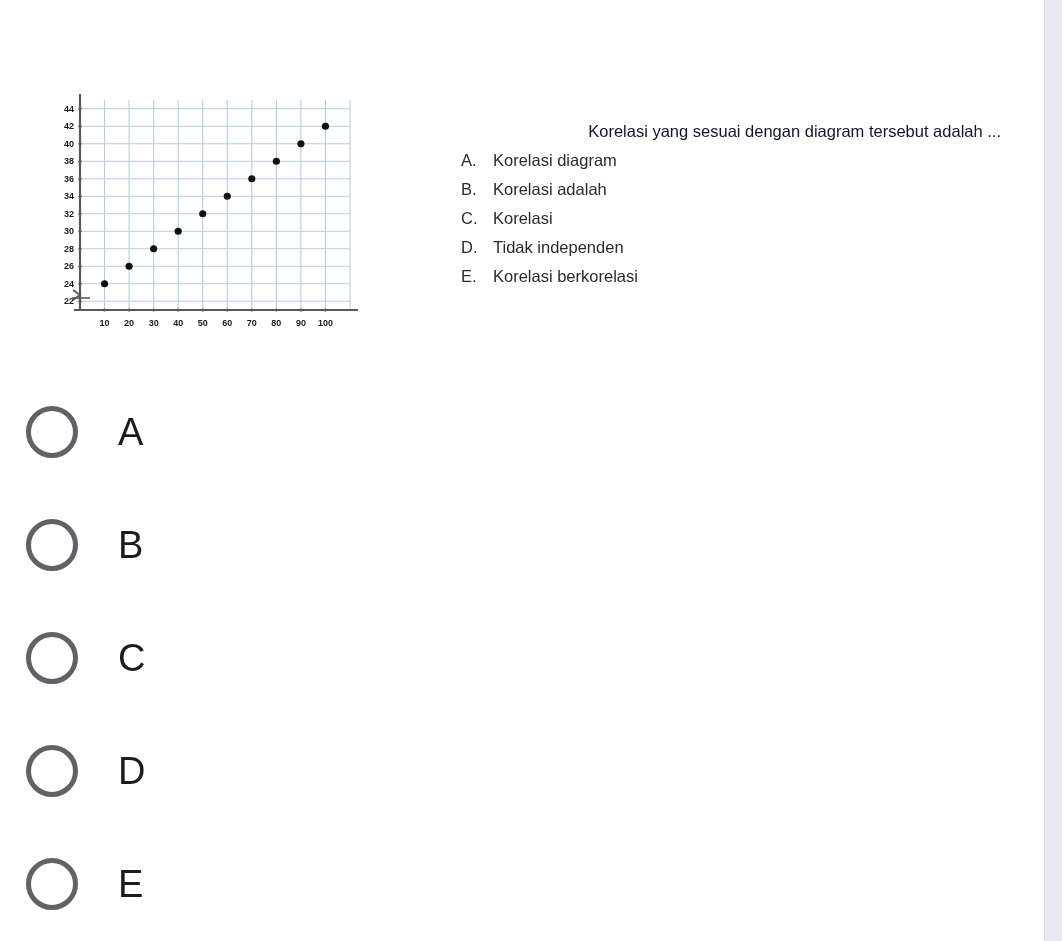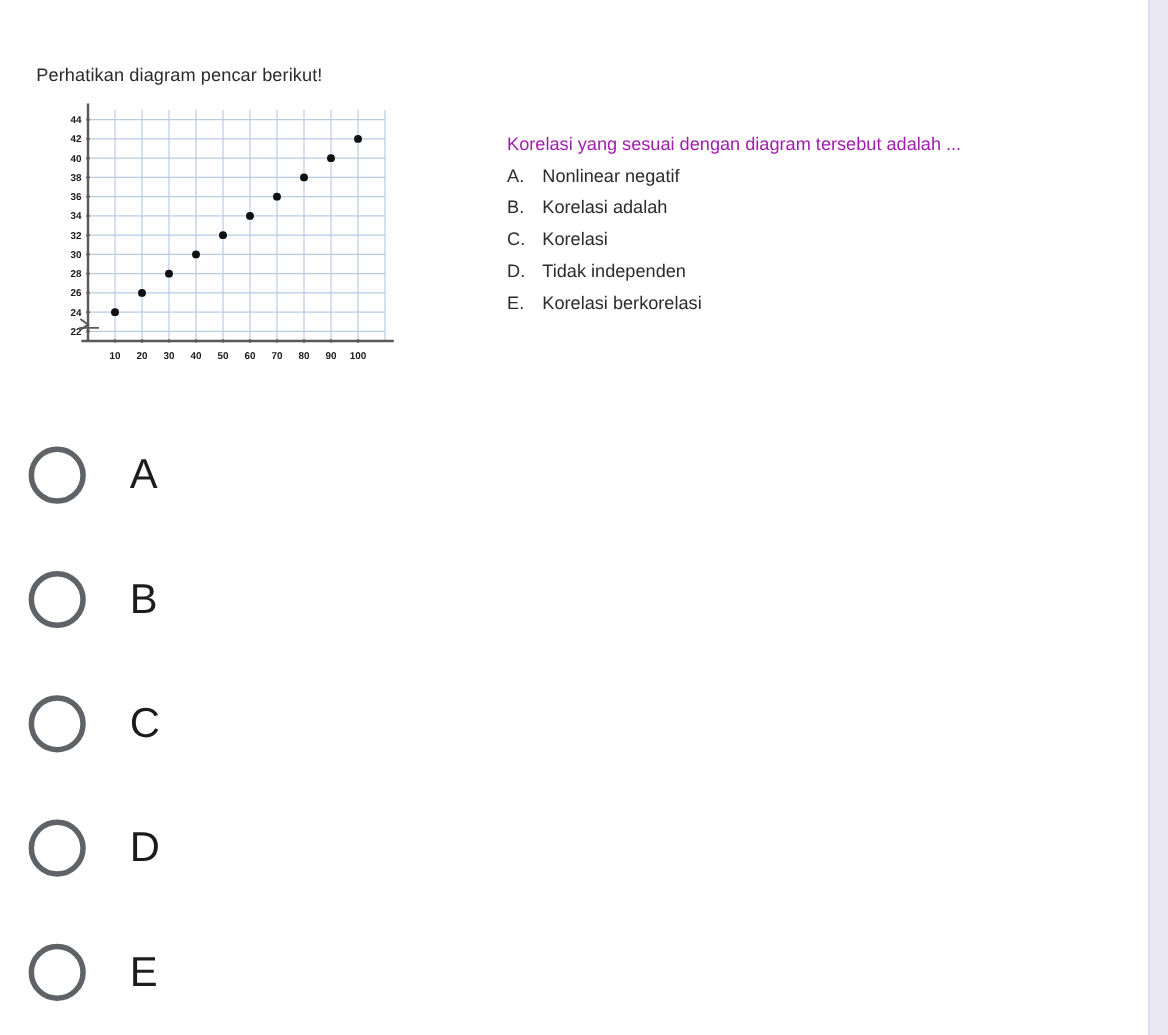--- a/index.html
+++ b/index.html
@@ -80,23 +80,24 @@
 
   
   #question-block {
     position: absolute;
     left: 461px;
     top: 117px;
     width: 540px;
   }
   #question-stem {
     font-size: 16.5px;
-    color: #a21caf;
+    color: #0f172a;
     line-height: 29px;
     white-space: nowrap;
+    text-align: right;
   }
   .opt-row {
     display: flex;
     align-items: baseline;
     line-height: 29px;
     font-size: 16.5px;
     color: #2b2b2b;
     white-space: nowrap;
   }
   .opt-letter {
@@ -139,21 +140,20 @@
     font-family: "Liberation Sans", sans-serif;
   }
 </style>
 </head>
 <body>
 
 <div id="content">
 
   <div id="stimulus">
 
-    <div id="stimulus-title">Perhatikan diagram pencar berikut!</div>
 
     <div id="chart-figure">
       <svg class="chart-svg" id="scatter-svg" width="330" height="260" viewBox="0 0 330 260">
           <line x1="42" y1="213.25" x2="312" y2="213.25" stroke="#b8cce4" stroke-width="1.1"></line>
           <line x1="42" y1="195.75" x2="312" y2="195.75" stroke="#b8cce4" stroke-width="1.1"></line>
           <line x1="42" y1="178.25" x2="312" y2="178.25" stroke="#b8cce4" stroke-width="1.1"></line>
           <line x1="42" y1="160.75" x2="312" y2="160.75" stroke="#b8cce4" stroke-width="1.1"></line>
           <line x1="42" y1="143.25" x2="312" y2="143.25" stroke="#b8cce4" stroke-width="1.1"></line>
           <line x1="42" y1="125.75" x2="312" y2="125.75" stroke="#b8cce4" stroke-width="1.1"></line>
           <line x1="42" y1="108.25000000000001" x2="312" y2="108.25000000000001" stroke="#b8cce4" stroke-width="1.1"></line>
@@ -232,21 +232,21 @@
           <circle cx="262.90909090909093" cy="55.75" r="3.6" fill="#111111"></circle>
           <circle cx="287.45454545454544" cy="38.25" r="3.6" fill="#111111"></circle>
         </svg>
     </div>
 
     <div id="question-block">
       <div id="question-stem">Korelasi yang sesuai dengan diagram tersebut adalah ...</div>
       <div id="question-options">
           <div class="opt-row">
             <span class="opt-letter">A.</span>
-            <span class="opt-text">Nonlinear negatif</span>
+            <span class="opt-text">Korelasi diagram</span>
           </div>
           <div class="opt-row">
             <span class="opt-letter">B.</span>
             <span class="opt-text">Korelasi adalah</span>
           </div>
           <div class="opt-row">
             <span class="opt-letter">C.</span>
             <span class="opt-text">Korelasi</span>
           </div>
           <div class="opt-row">

